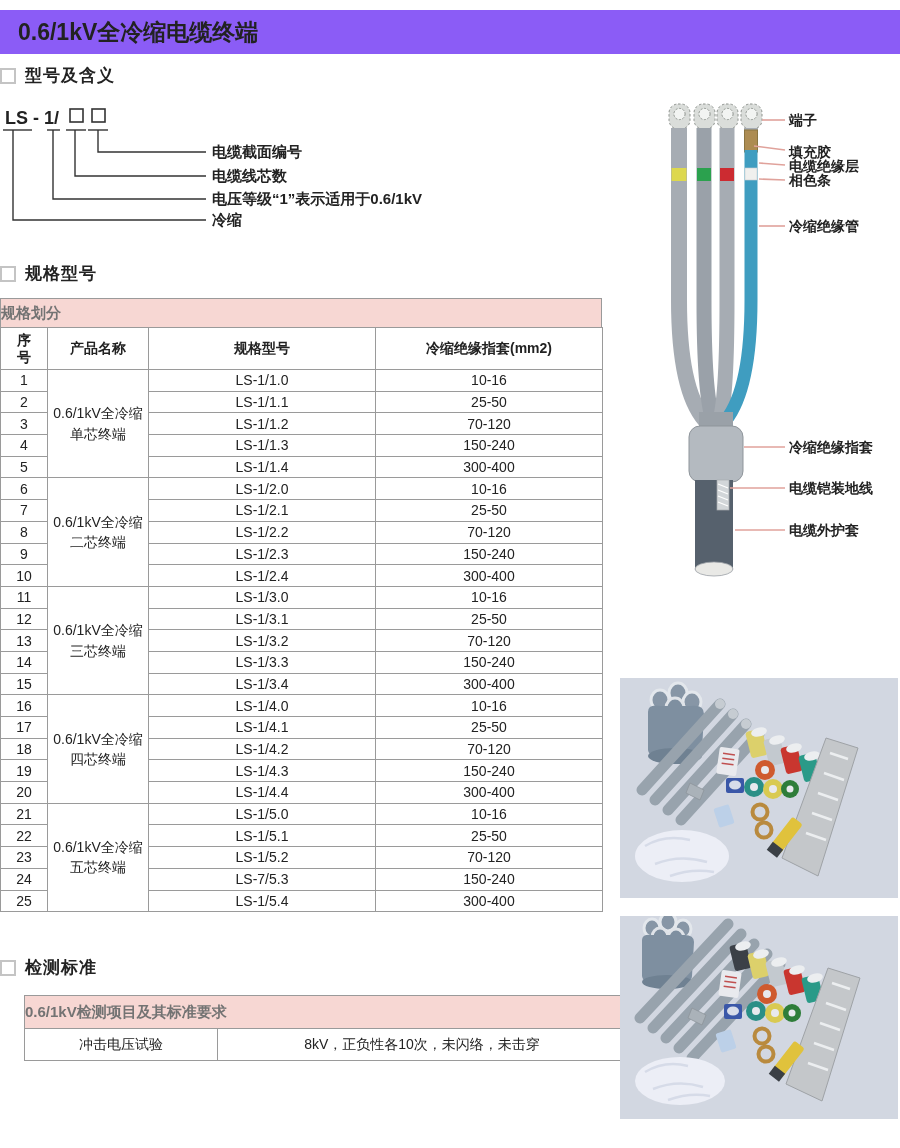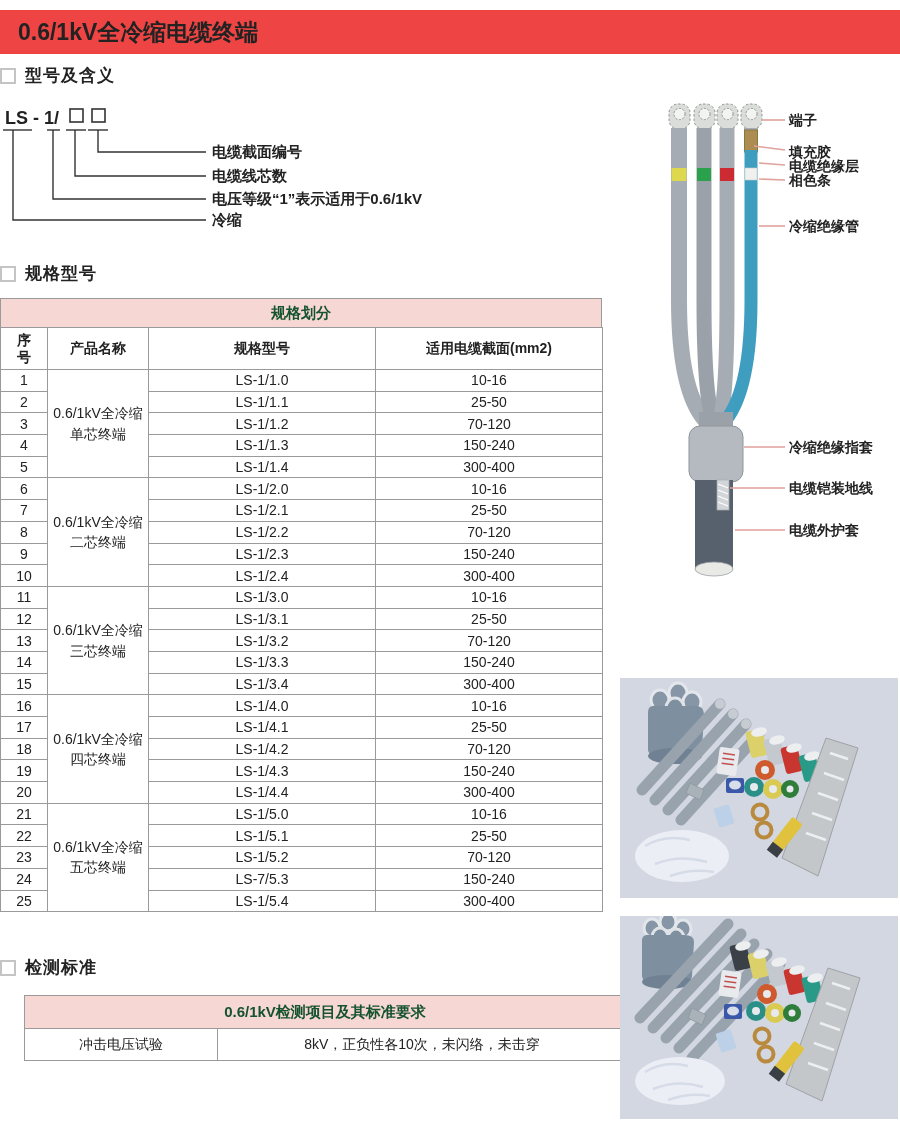--- a/index.html
+++ b/index.html
@@ -2,30 +2,30 @@
 <html><head>
 <meta charset="utf-8">
 <style>
   html,body{margin:0;padding:0;}
   body{
     width:900px;height:1148px;position:relative;background:#ffffff;
     font-family:"Liberation Sans","DejaVu Sans",sans-serif;color:#1f1f1f;
     overflow:hidden;
   }
   
-  .banner{position:absolute;left:0;top:10px;width:900px;height:44px;background:#ef4444;}
+  .banner{position:absolute;left:0;top:10px;width:900px;height:44px;background:#8b5cf6;}
   .banner h1{margin:0;padding:0 0 0 18px;font-size:23px;font-weight:bold;line-height:44px;color:#222;}
   
   .sec-head{position:absolute;left:0;display:flex;align-items:center;gap:9px;}
   .sec-head .sq{width:12px;height:12px;border:2px solid #c4c4c4;background:#fff;flex:0 0 auto;}
   .sec-head .txt{font-size:17px;font-weight:bold;color:#222;letter-spacing:1px;}
   
   .spec-wrap{position:absolute;left:0;top:298px;width:602px;}
   .band{background:#f7d7d3;border:1px solid #9a9a9a;border-bottom:none;
-        text-align:center;font-weight:bold;font-size:15px;color:#14532d;}
+        text-align:left;font-weight:bold;font-size:15px;color:#737373;}
   .spec-wrap .band{height:28px;line-height:28px;}
   table.grid{border-collapse:collapse;width:602px;table-layout:fixed;}
   table.grid td,table.grid th{border:1px solid #9a9a9a;font-size:14px;font-weight:normal;
         text-align:center;padding:0;color:#222;overflow:hidden;}
   table.grid th{font-weight:bold;}
   .spec-wrap col.w-no{width:47px;}
   .spec-wrap col.w-prod{width:101px;}
   .spec-wrap col.w-model{width:227px;}
   .spec-wrap col.w-sec{width:227px;}
   .spec-wrap thead tr{height:42px;}
@@ -90,21 +90,21 @@
         <col class="w-no">
         <col class="w-prod">
         <col class="w-model">
         <col class="w-sec">
       </colgroup>
     <thead>
       <tr>
         <th><span class="stack">序号</span></th>
         <th>产品名称</th>
         <th>规格型号</th>
-        <th>适用电缆截面(mm2)</th>
+        <th>冷缩绝缘指套(mm2)</th>
       </tr>
     </thead>
     <tbody>
         <tr>
           <td class="c-no">1</td>
           <td class="c-prod" rowspan="5">0.6/1kV全冷缩单芯终端</td>
           <td class="c-model">LS-1/1.0</td>
           <td class="c-sec">10-16</td>
         </tr>
         <tr>

